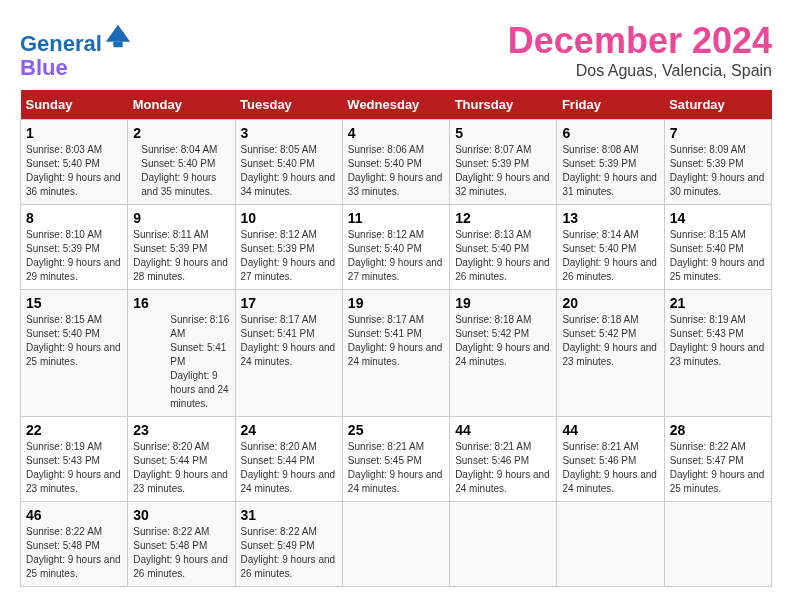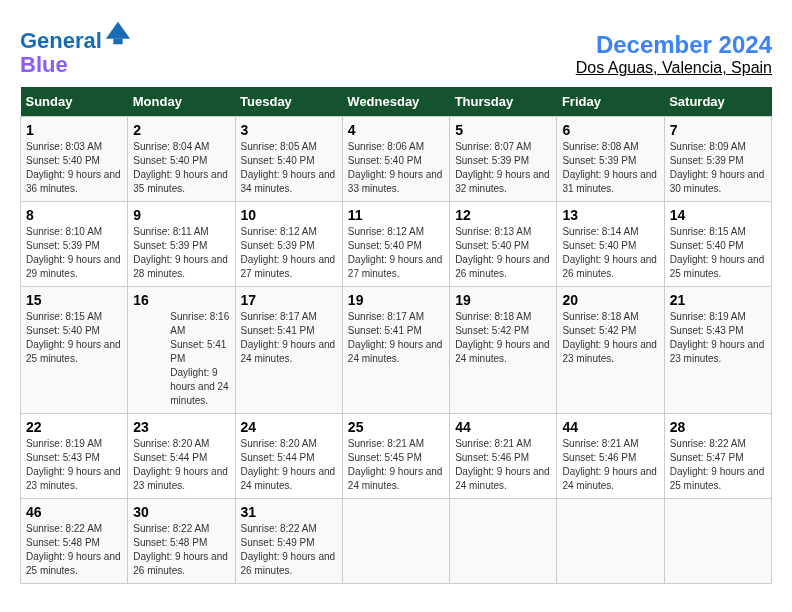--- a/index.html
+++ b/index.html
@@ -31,36 +31,35 @@
     }
     .logo-icon {
       width: 28px;
       height: 28px;
       margin-left: 2px;
     }
     .title-area {
       text-align: right;
     }
     .month-title {
-      font-size: 24px;
+      font-size: 36px;
       font-weight: bold;
-      color: #3b82f6;
+      color: #ec4899;
     }
     .location-title {
       font-size: 16px;
-      color: #000000;
-      text-decoration: underline;
+      color: #404040;
     }
     table {
       width: 100%;
       border-collapse: collapse;
       font-size: 11px;
     }
     thead tr th {
-      background-color: #14532d;
+      background-color: #b91c1c;
       color: #fff;
       padding: 7px 5px;
       text-align: left;
       font-size: 13px;
       font-weight: bold;
     }
     tbody tr td {
       border: 1px solid #ccc;
       vertical-align: top;
       padding: 5px;
@@ -124,21 +123,21 @@
   <tbody id="calendar-body">
   <tr>
         <td>
           <span class="day-number">1</span>
           <div class="day-info" style="white-space: pre-line;">Sunrise: 8:03 AM
 Sunset: 5:40 PM
 Daylight: 9 hours and 36 minutes.</div>
         </td>
         <td>
           <span class="day-number">2</span>
-          <div class="day-info" style="white-space: pre-line;">Sunrise: 8:04 AM
+          <div class="day-info" style="white-space: pre-line; margin-left: 8px;">Sunrise: 8:04 AM
 Sunset: 5:40 PM
 Daylight: 9 hours and 35 minutes.</div>
         </td>
         <td>
           <span class="day-number">3</span>
           <div class="day-info" style="white-space: pre-line;">Sunrise: 8:05 AM
 Sunset: 5:40 PM
 Daylight: 9 hours and 34 minutes.</div>
         </td>
         <td>

